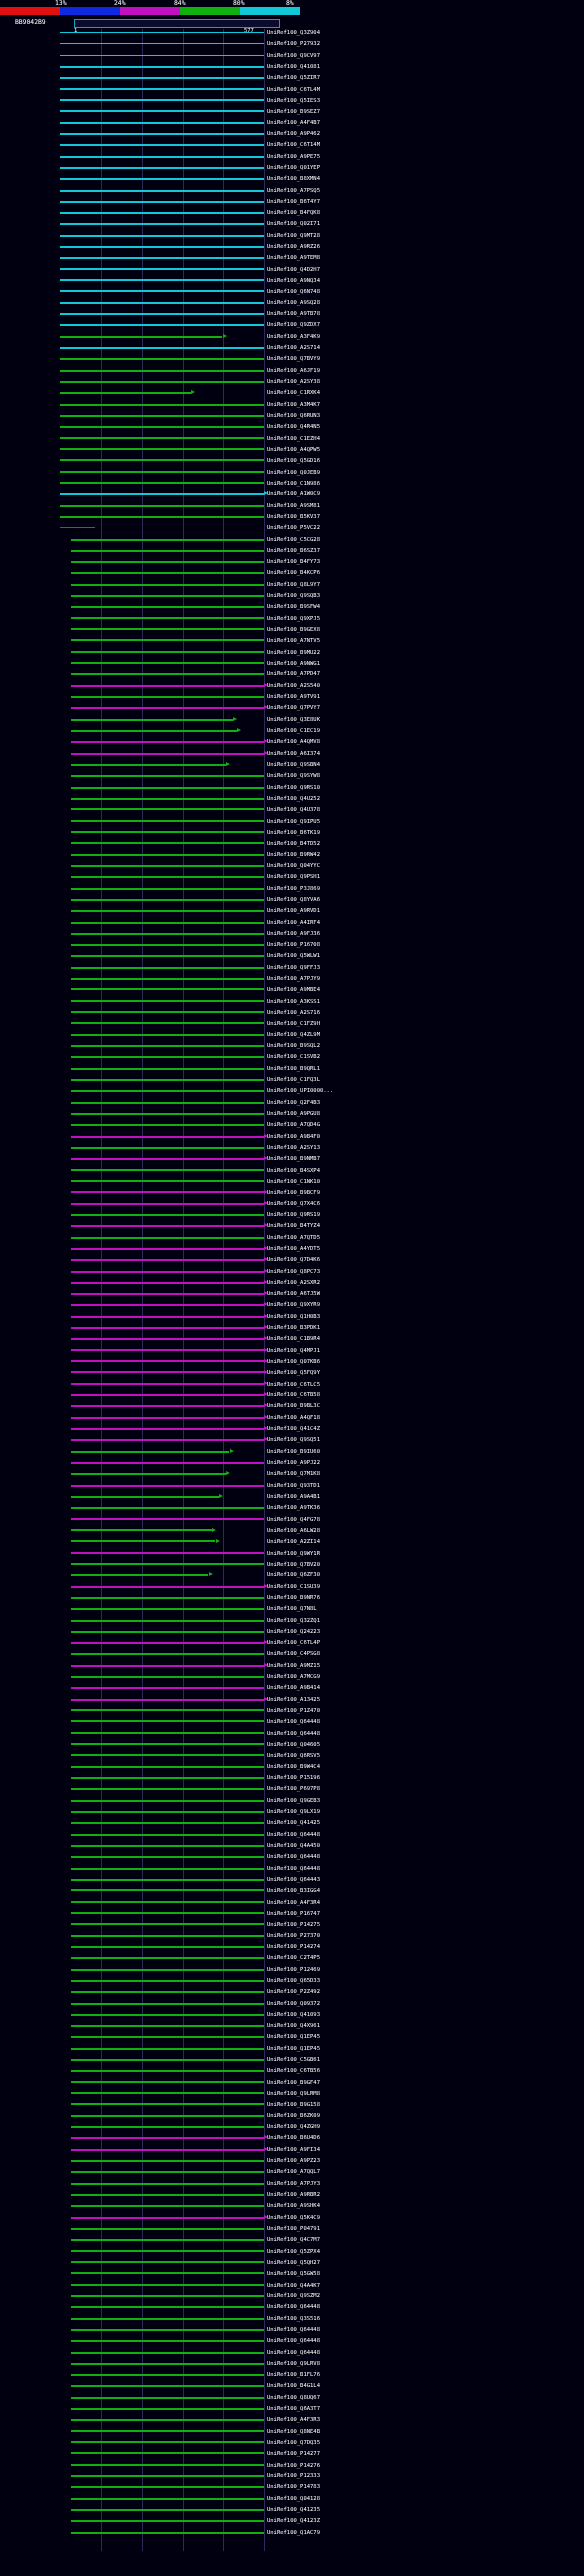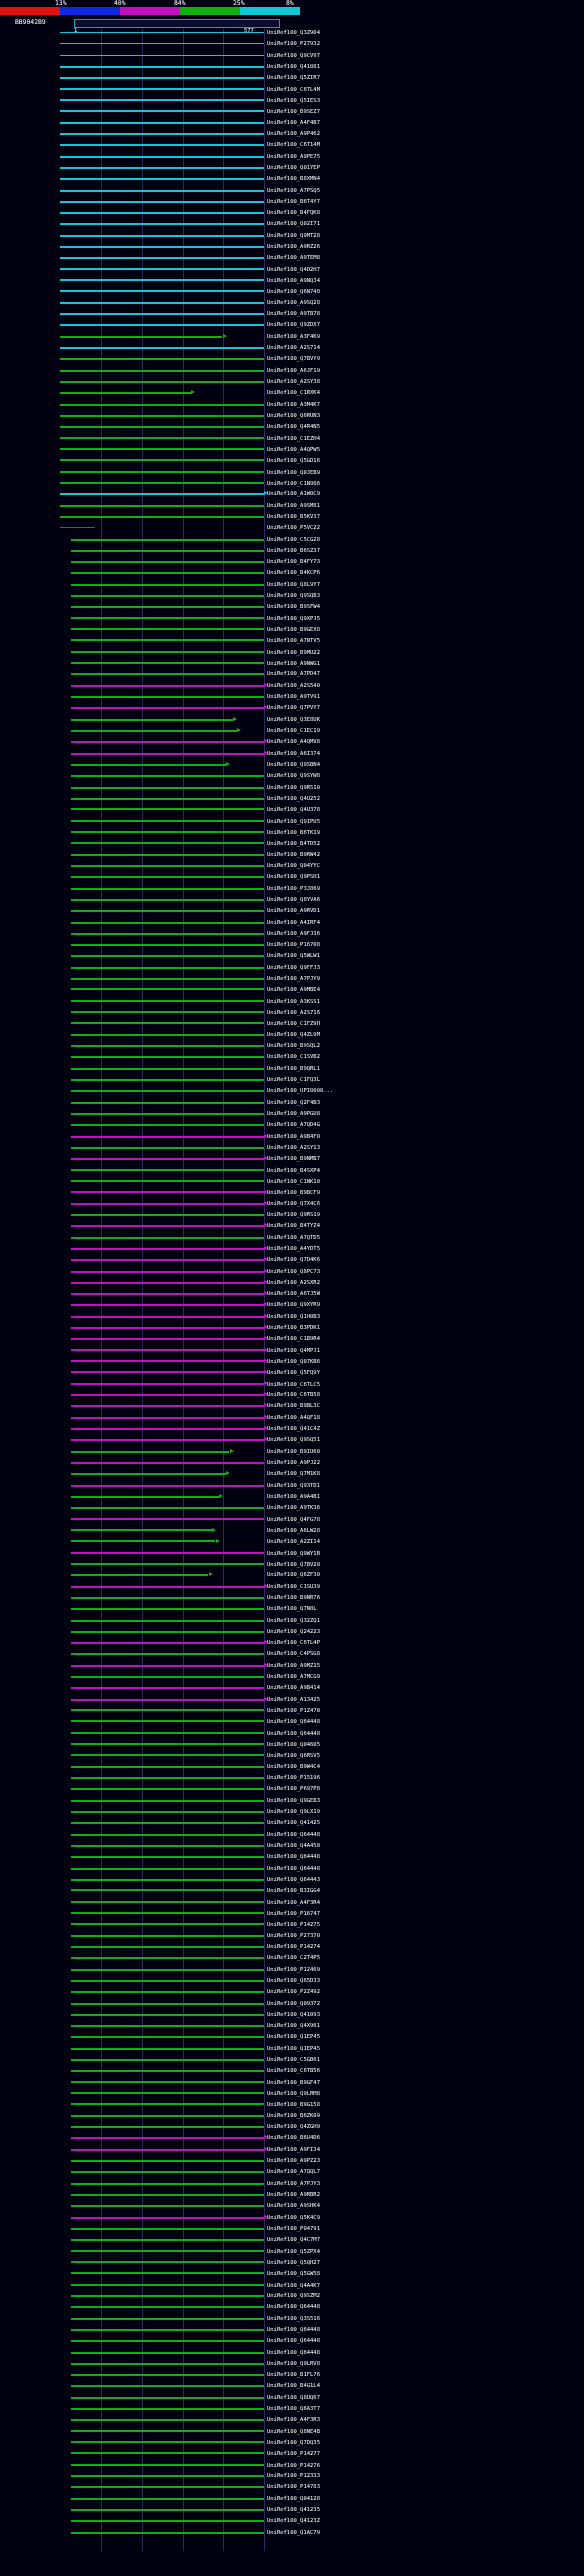--- a/index.html
+++ b/index.html
@@ -34,23 +34,23 @@
   .footer-legend-label{position:absolute;left:249px;bottom:2.7px;font-size:6.4px;color:#ffffff;}
 </style>
 </head>
 <body>
 
 <div id="stage">
 
   <div class="scale-wrap">
     <div class="scale-labels">
         <span style="left: 55px;">13%</span>
-        <span style="left: 114px;">40%</span>
+        <span style="left: 114px;">24%</span>
         <span style="left: 174px;">84%</span>
-        <span style="left: 233px;">25%</span>
+        <span style="left: 233px;">80%</span>
         <span style="left: 286px;">8%</span>
       </div>
     <div class="scale-bar">
         <div style="background: rgb(224, 16, 16); width: 60px;"></div>
         <div style="background: rgb(16, 40, 224); width: 60px;"></div>
         <div style="background: rgb(192, 16, 192); width: 60px;"></div>
         <div style="background: rgb(16, 176, 16); width: 60px;"></div>
         <div style="background: rgb(16, 200, 216); width: 60px;"></div>
       </div>
   </div>

